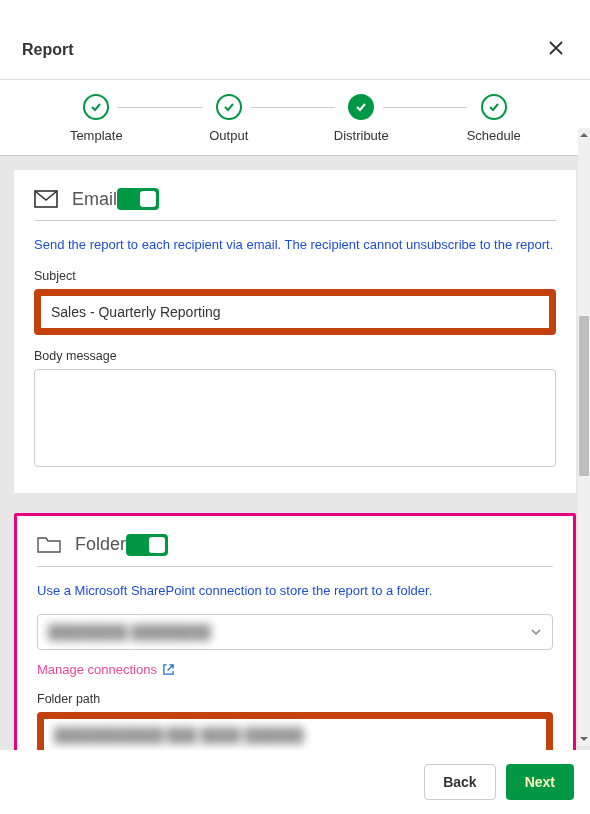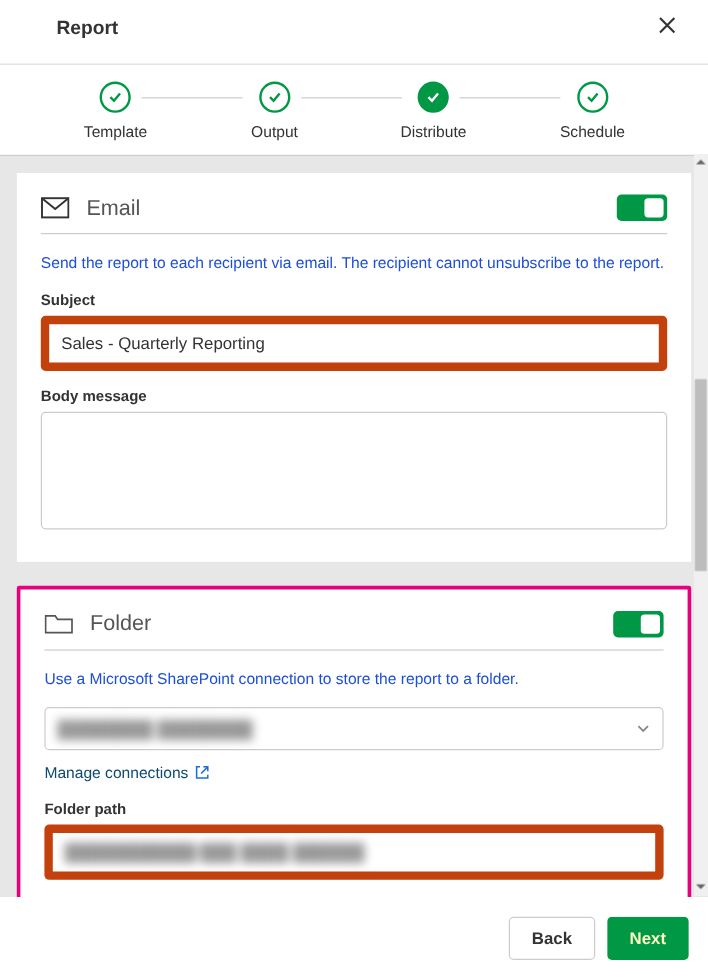--- a/index.html
+++ b/index.html
@@ -1,50 +1,50 @@
 <!DOCTYPE html>
 <html><head>
 <meta charset="utf-8">
 <style>
 * { box-sizing: border-box; margin: 0; padding: 0; }
 body { font-family: -apple-system, BlinkMacSystemFont, "Segoe UI", Arial, sans-serif; background: #fff; width: 590px; height: 814px; overflow: hidden; position: relative; }
 
-.header { display: flex; align-items: center; justify-content: space-between; padding: 8px 22px 14px 22px; margin-left: 25px; }
+.header { display: flex; align-items: center; justify-content: space-between; padding: 34px 22px 14px 22px; }
 .header-title { font-size: 16px; font-weight: 700; color: #333; }
 .close-btn { background: none; border: none; cursor: pointer; font-size: 20px; color: #333; padding: 4px; }
 
 .stepper-wrap { border-top: 1px solid #ddd; padding: 14px 0 12px 0; }
 .stepper { display: flex; align-items: flex-start; justify-content: space-around; padding: 0 30px; }
 .step { display: flex; flex-direction: column; align-items: center; position: relative; flex: 1; }
 .step-icon { width: 26px; height: 26px; border-radius: 50%; display: flex; align-items: center; justify-content: center; margin-bottom: 8px; }
 .step-icon.outline { border: 2px solid #009845; background: #fff; }
 .step-icon.filled { background: #009845; border: 2px solid #009845; }
 .step-icon svg { display: block; }
 .step-label { font-size: 13px; color: #333; }
 .step-line { position: absolute; top: 13px; height: 1px; background: #ccc; }
 .step-line.right { left: calc(50% + 22px); right: -30%; }
 
 .content-area { background: #e7e7e7; border-top: 1px solid #ccc; padding: 14px; height: 618px; overflow-y: auto; }
 .card { background: #fff; padding: 18px 20px 22px 20px; margin-bottom: 20px; }
-.card-head { display: flex; align-items: center; justify-content: space-between; padding-bottom: 10px; border-bottom: 1px solid #ccc; margin-bottom: 14px; }
+.card-head { display: flex; align-items: center; justify-content: flex-start; padding-bottom: 10px; border-bottom: 1px solid #ccc; margin-bottom: 14px; }
 .card-head-left { display: flex; align-items: center; gap: 14px; }
 .card-icon { width: 24px; height: 20px; color: #333; }
 .card-title { font-size: 18px; color: #555; font-weight: 400; }
 
 .toggle { width: 42px; height: 22px; background: #009845; border-radius: 4px; position: relative; cursor: pointer; }
 .toggle-knob { width: 16px; height: 16px; background: #fff; border-radius: 3px; position: absolute; top: 3px; right: 3px; }
 
 .desc { font-size: 13px; color: #1d4ed8; line-height: 1.5; margin-bottom: 14px; }
-.field-label { font-size: 12.5px; font-weight: 700; color: #333; margin-bottom: 6px; display: block; }
+.field-label { font-size: 12.5px; font-weight: 400; color: #333; margin-bottom: 6px; display: block; }
 .text-input { width: 100%; border: 7px solid #c2410c; border-radius: 4px; padding: 8px 10px; font-size: 14px; color: #333; font-family: inherit; }
 .textarea { width: 100%; border: 1px solid #ccc; border-radius: 4px; padding: 8px 10px; font-size: 14px; color: #333; min-height: 98px; resize: none; font-family: inherit; }
 .select { width: 100%; border: 1px solid #ccc; border-radius: 4px; padding: 9px 10px; font-size: 14px; background: #fff; cursor: pointer; display: flex; align-items: center; justify-content: space-between; }
 .chevron { color: #888; }
 .link-row { margin-top: 10px; margin-bottom: 14px; }
-.link { color: #0c4a6e; font-size: 13px; text-decoration: none; cursor: pointer; display: inline-flex; align-items: center; gap: 5px; }
+.link { color: #ec4899; font-size: 13px; text-decoration: none; cursor: pointer; display: inline-flex; align-items: center; gap: 5px; }
 
 .field-group { margin-bottom: 14px; }
 
 .blur-text { filter: blur(4px); color: #999; user-select: none; }
 
 .highlight-box { border: 3px solid #e6007e; border-radius: 2px; }
 
 .footer { position: absolute; bottom: 0; left: 0; right: 0; padding: 14px 16px; display: flex; justify-content: flex-end; gap: 10px; background: #fff; }
 .btn { padding: 9px 18px; border-radius: 4px; font-size: 14px; font-weight: 600; cursor: pointer; border: 1px solid transparent; text-align: right; }
 .btn-secondary { background: #fff; border: 1px solid #ccc; color: #333; }

